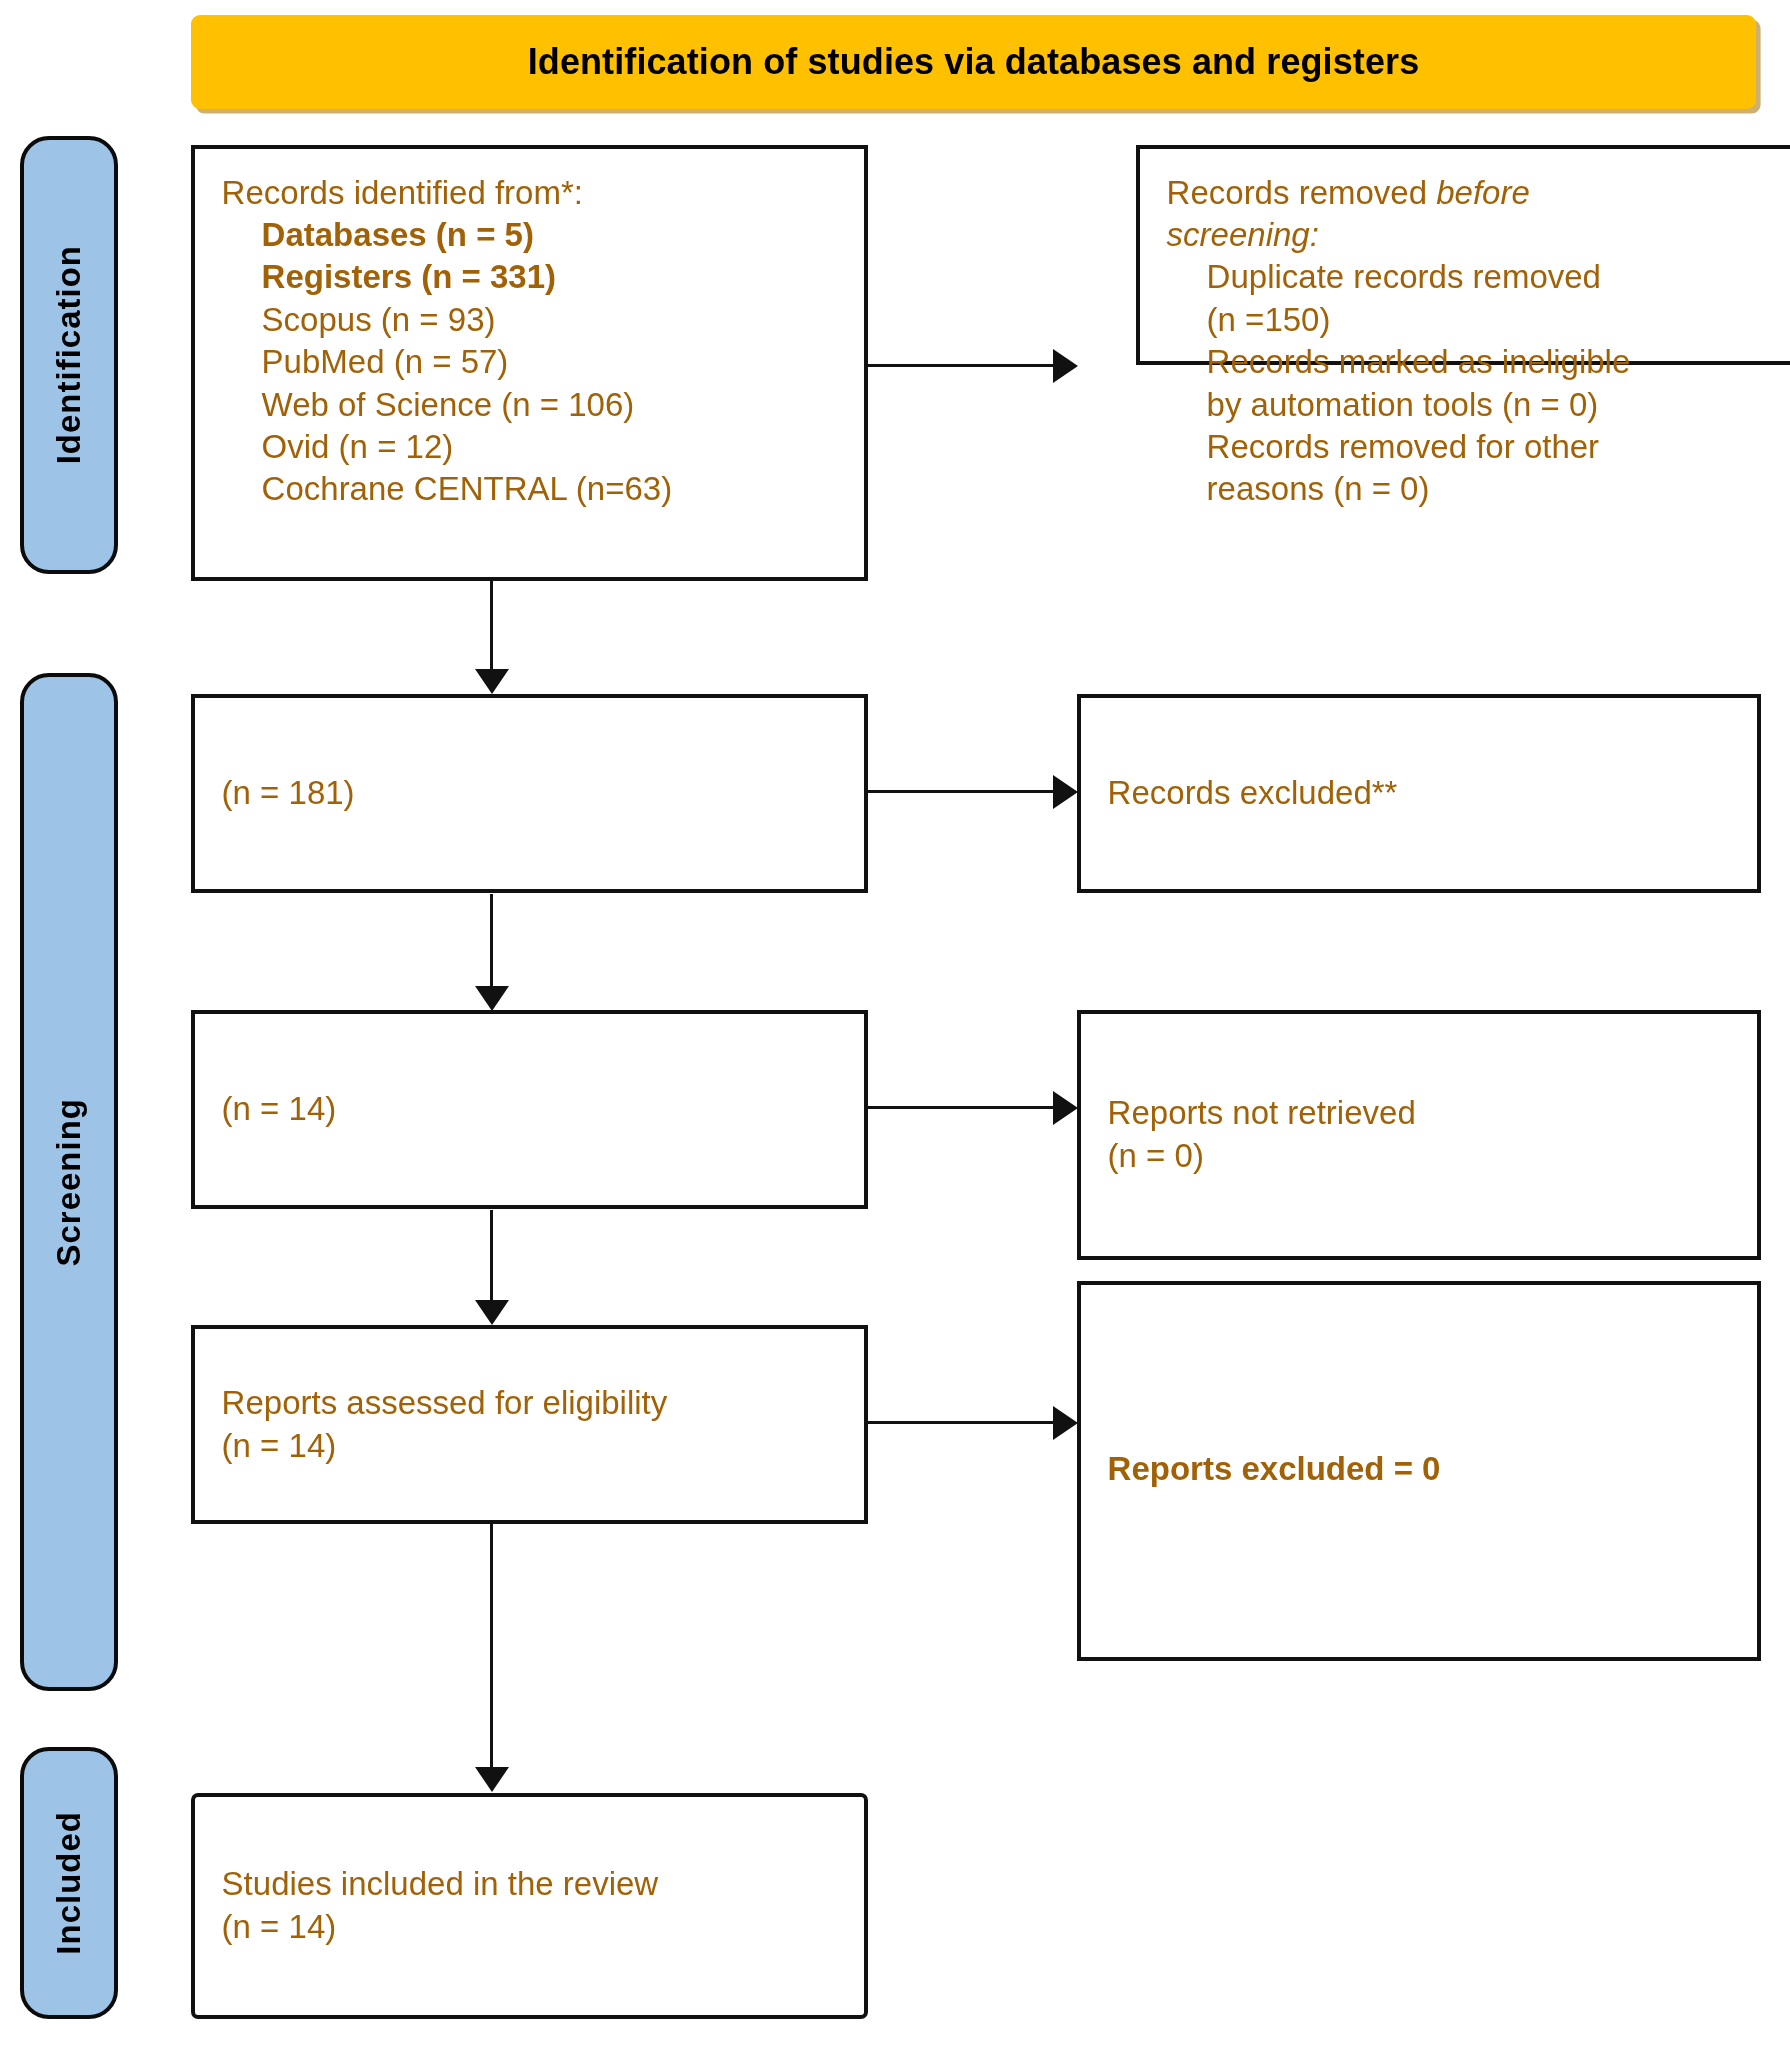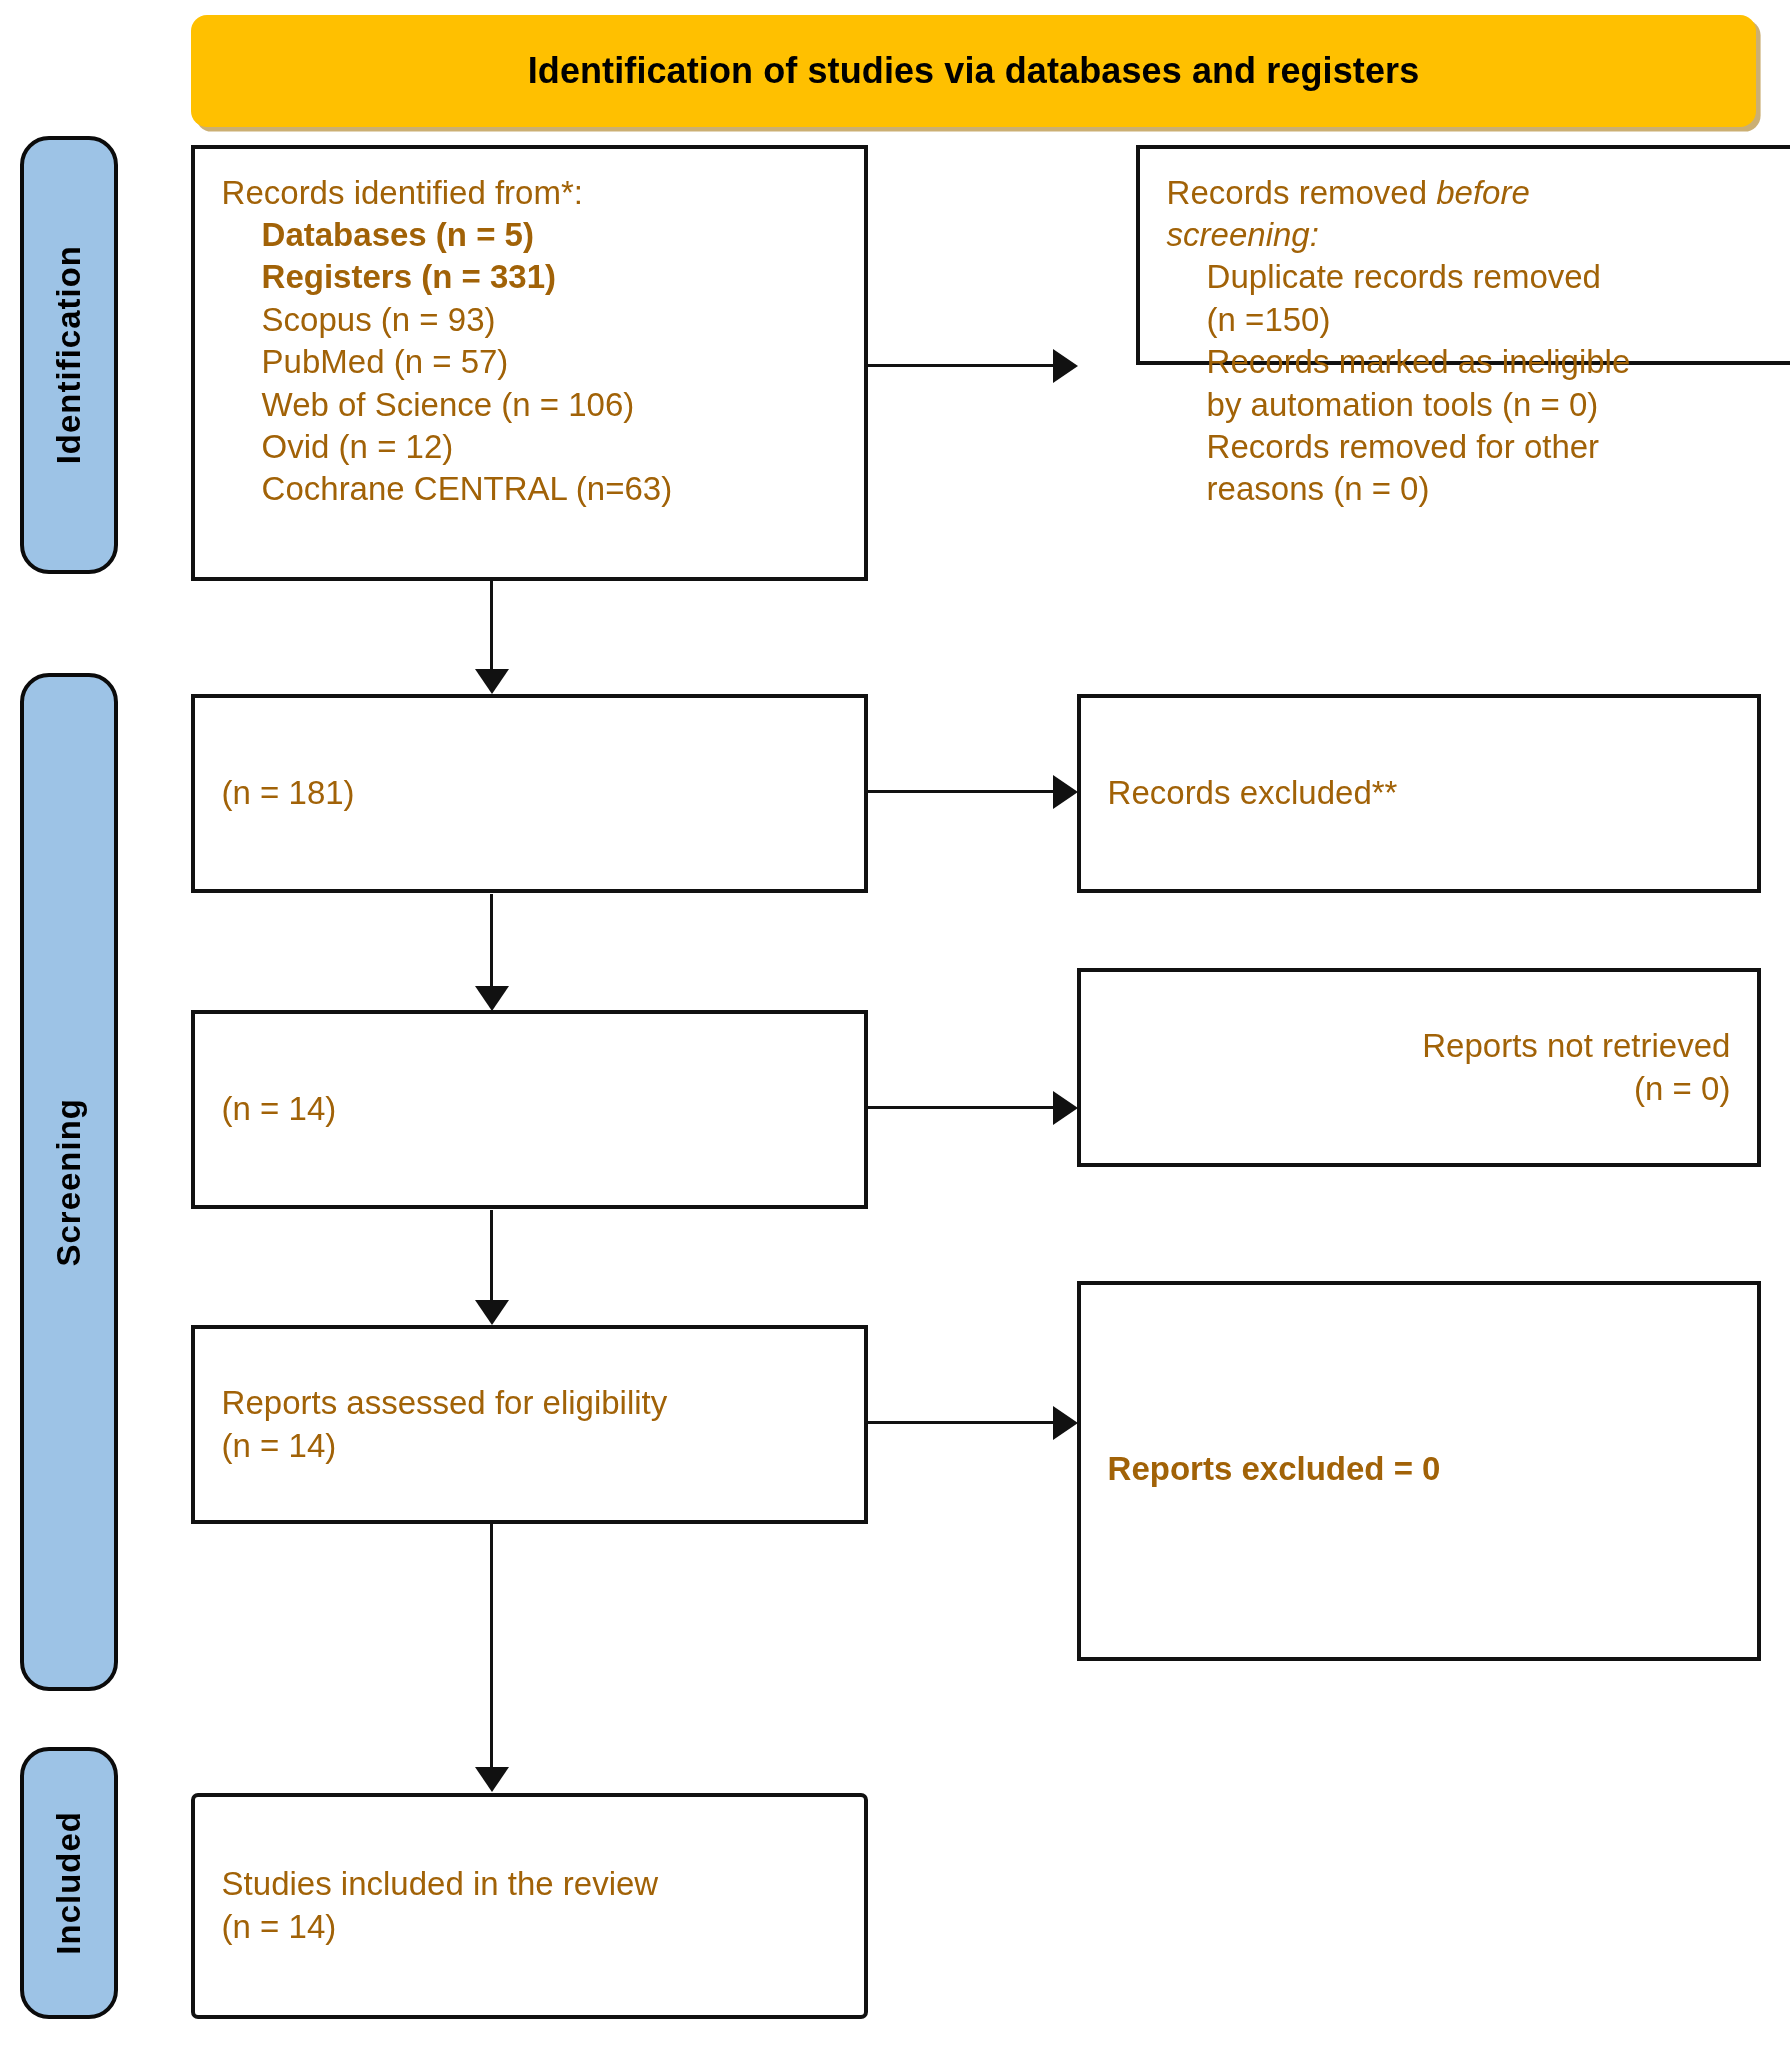--- a/index.html
+++ b/index.html
@@ -20,23 +20,23 @@
     background: #ffffff;
     overflow: hidden;
   }
 
   
   .banner {
     position: absolute;
     left: 191px;
     top: 14.6px;
     width: 1565px;
-    height: 112px;
+    height: 94px;
     background: #FFC000;
-    border-radius: 16px;
+    border-radius: 9px;
     box-shadow: 4.6px 4.6px 0 0 rgba(160,110,0,0.55);
     display: flex;
     align-items: center;
     justify-content: center;
     box-sizing: border-box;
   }
   .banner-title {
     font-size: 36px;
     font-weight: bold;
     color: #000000;
@@ -91,21 +91,21 @@
   .box .box-text .ln.indent { padding-left: 40px; }
   .box.center-v { display: flex; flex-direction: column; justify-content: center; }
   .box.center-v .box-text { display: block; }
 
   
   #box-identified      { left: 191px;  top: 145px;  width: 677px; height: 436px; }
   #box-removed         { left: 1136px; top: 145px;  width: 684px; height: 220px; }
   #box-screened        { left: 191px;  top: 694px; width: 677px; height: 199px; }
   #box-excluded        { left: 1077px; top: 694px; width: 684px; height: 199px; }
   #box-sought          { left: 191px;  top: 1010px; width: 677px; height: 199px; }
-  #box-not-retrieved   { left: 1077px; top: 968px; width: 684px; height: 199px; text-align: right; }
+  #box-not-retrieved   { left: 1077px; top: 1010px; width: 684px; height: 250px; }
   #box-eligibility     { left: 191px;  top: 1325px; width: 677px; height: 199px; }
   #box-rep-excluded    { left: 1077px; top: 1281px; width: 684px; height: 380px; }
   #box-included        { left: 191px;  top: 1793px; width: 677px; height: 226px; border-radius: 7px; }
 
   #box-removed .box-text,
   #box-identified .box-text { line-height: 1.285; }
 
   #box-rep-excluded { padding-top: 0; padding-bottom: 4px; }
   #box-rep-excluded .box-text { font-weight: bold; }
 

